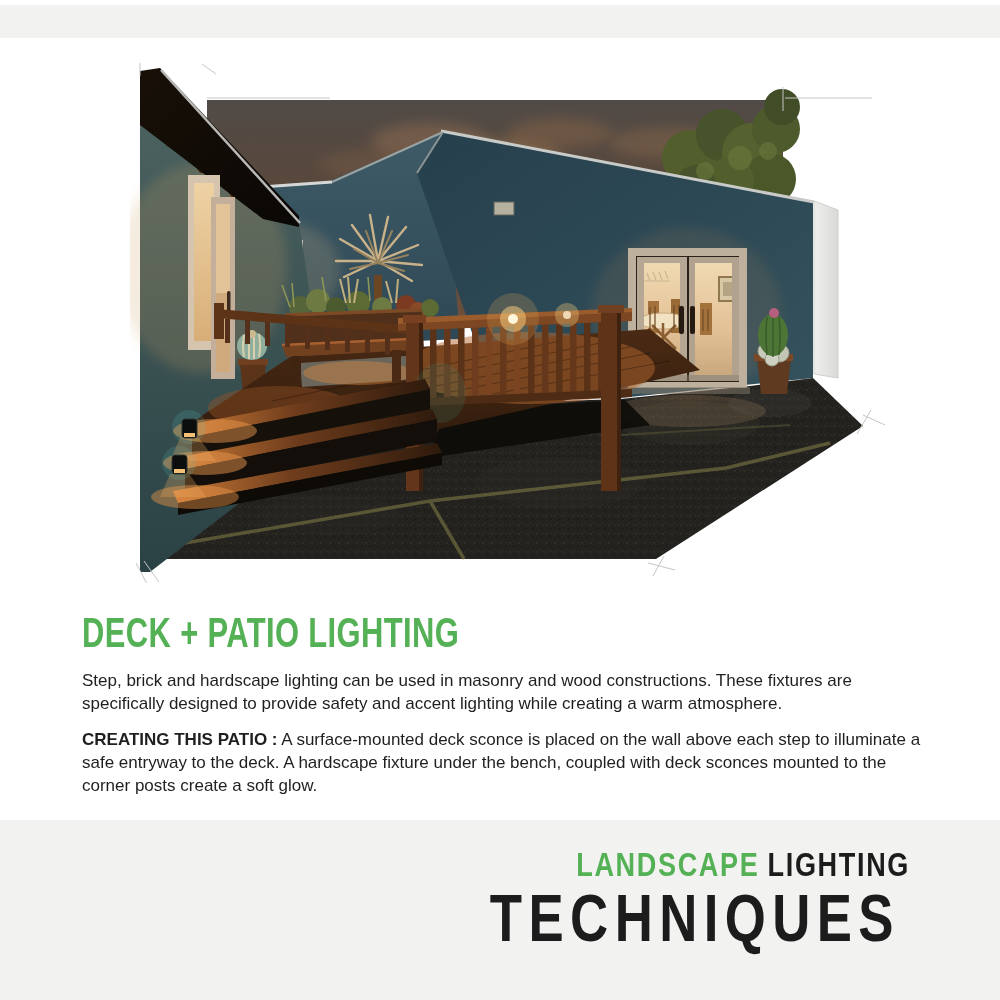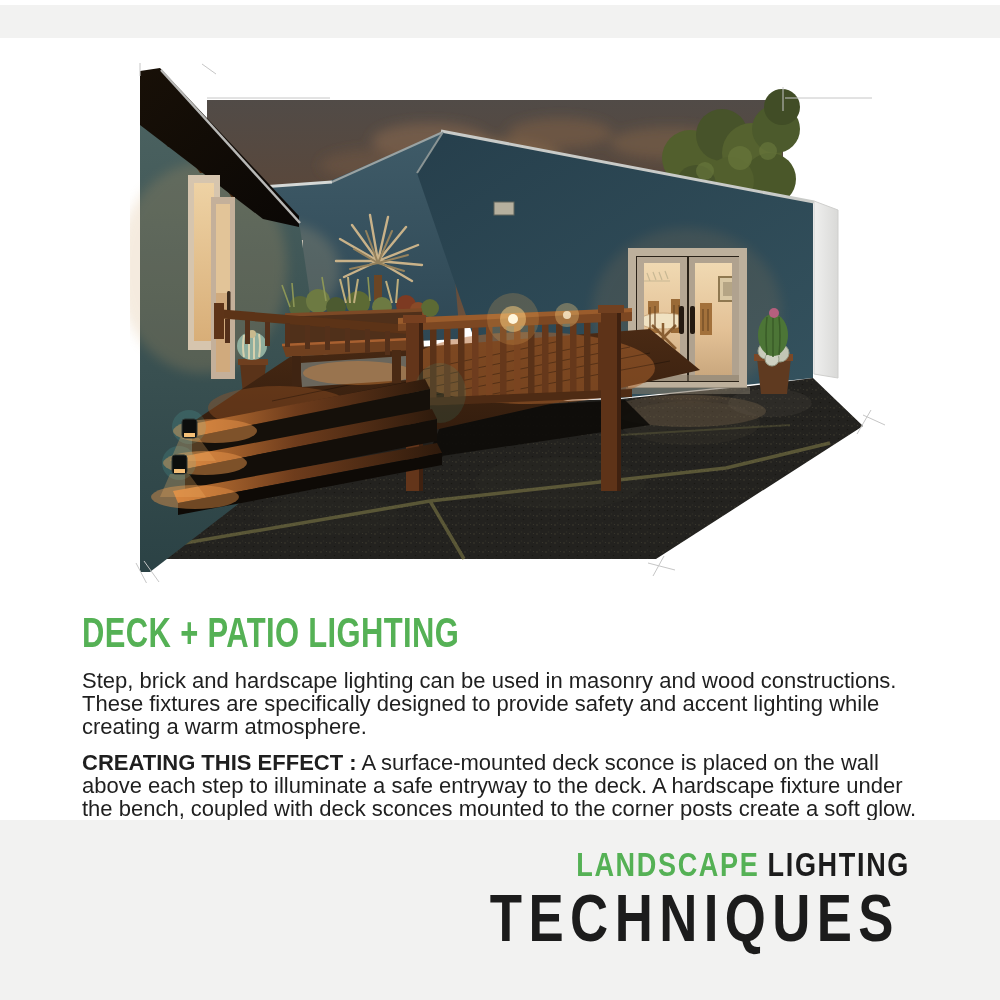--- a/index.html
+++ b/index.html
@@ -14,21 +14,21 @@
     position:relative;width:1000px;height:1000px;background:#ffffff;
     font-family:"Liberation Sans","DejaVu Sans",sans-serif;overflow:hidden;margin:5px auto;
   }
   .top-band{position:absolute;left:0;top:0;width:1000px;height:33px;background:var(--band);}
   .illustration{position:absolute;left:130px;top:58px;width:760px;height:520px;}
   .content{position:absolute;left:82px;top:604px;width:842px;}
   .heading{
     color:var(--accent);font-size:43px;font-weight:bold;letter-spacing:0.5px;
     transform:scaleX(0.72);transform-origin:left center;white-space:nowrap;line-height:1.1;
   }
-  .para{color:var(--body-text);font-size:22px;line-height:23px;margin-top:13px;}
+  .para{color:var(--body-text);font-size:17px;line-height:23px;margin-top:13px;}
   .para b{font-weight:bold;}
   .footer-band{
     position:absolute;left:0;top:815px;width:1000px;height:185px;background:var(--band);
     text-align:right;
   }
   .footer-line1{
     margin-top:27px;font-size:33px;font-weight:bold;letter-spacing:2px;white-space:nowrap;
     transform:scaleX(0.82);transform-origin:center;color:var(--footer-text);line-height:1.1;
   }
   .footer-line1 .green{color:var(--accent);margin-right:10px;}
@@ -337,21 +337,21 @@
       <rect x="42" y="392" width="15" height="19" rx="3" fill="#0c0e0d" stroke="#2c3634" stroke-width="1"></rect>
       <rect x="44" y="406" width="11" height="4" fill="#f4c078"></rect>
     </g>
 
     <path d="M10,0 V13 M72,1 L86,11 M653,24 V48 M655,35 H742 M77,35 H200 M733,352 L755,362 M741,347 L727,371 M518,500 L545,507 M534,493 L523,513 M14,498 L29,519 M6,500 L17,521" stroke="#c6c6c6" stroke-width="1" fill="none"></path>
   </svg>
 
   <div class="content">
     <h1 class="heading">DECK + PATIO LIGHTING</h1>
     <p class="para">Step, brick and hardscape lighting can be used in masonry and wood constructions. These fixtures are specifically designed to provide safety and accent lighting while creating a warm atmosphere.</p>
-    <p class="para"><b>CREATING THIS EFFECT :</b><span> A surface-mounted deck sconce is placed on the wall above each step to illuminate a safe entryway to the deck. A hardscape fixture under the bench, coupled with deck sconces mounted to the corner posts create a soft glow.</span></p>
+    <p class="para"><b>CREATING THIS PATIO :</b><span> A surface-mounted deck sconce is placed on the wall above each step to illuminate a safe entryway to the deck. A hardscape fixture under the bench, coupled with deck sconces mounted to the corner posts create a soft glow.</span></p>
   </div>
 
   <div class="footer-band">
     <div class="footer-line1"><span class="green">LANDSCAPE</span><span>LIGHTING</span></div>
     <div class="footer-line2">TECHNIQUES</div>
   </div>
 
 </div>
 
 </body></html>

